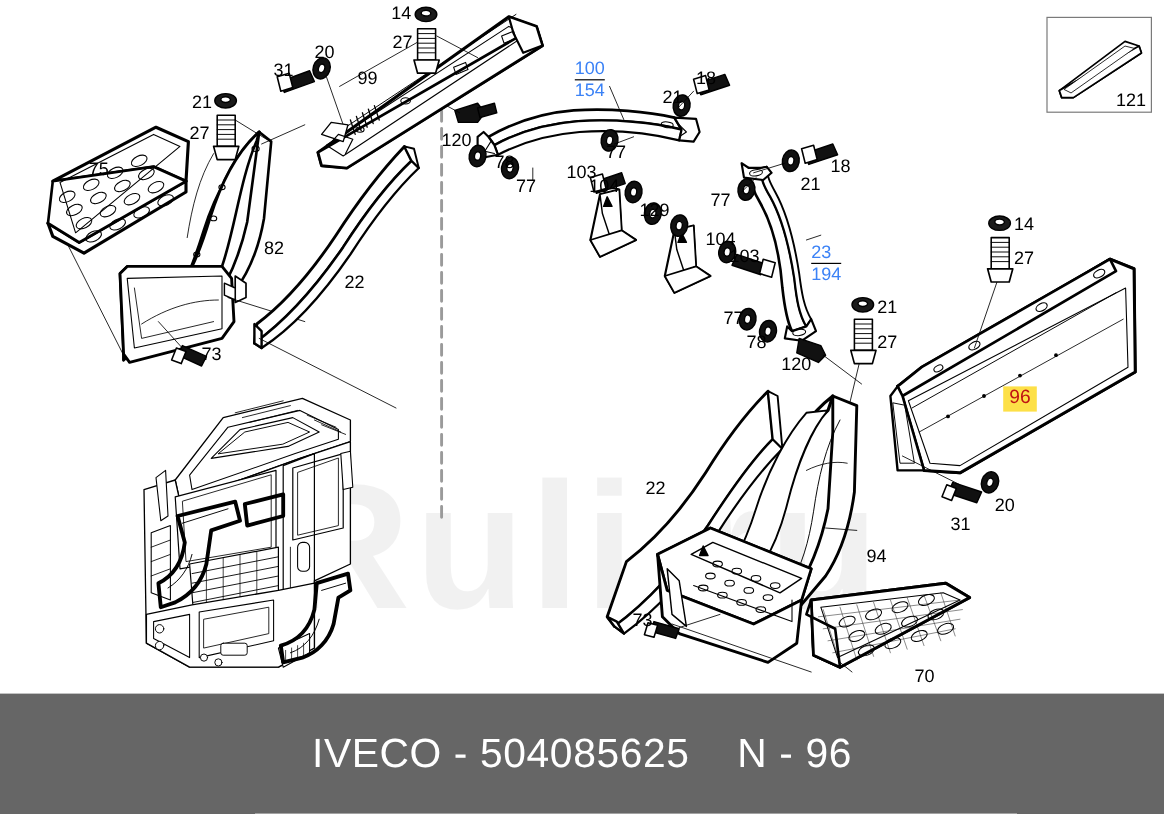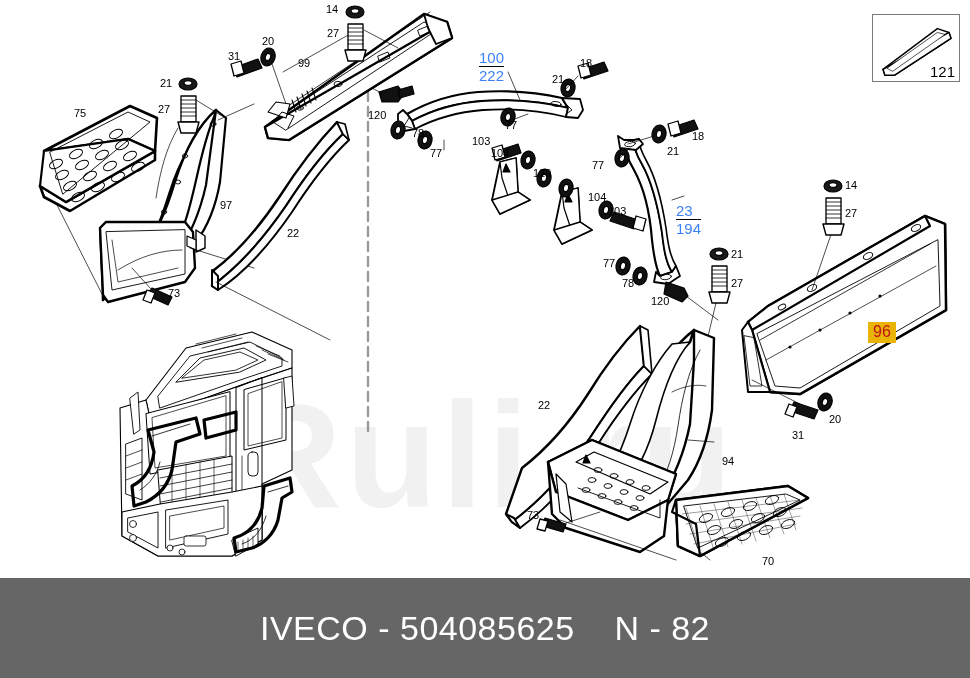--- a/index.html
+++ b/index.html
@@ -25,21 +25,21 @@
     font-family:"Liberation Sans","DejaVu Sans",sans-serif;
     font-size:150px;font-weight:bold;letter-spacing:4px;
     color:rgba(0,0,0,0.055);
     white-space:nowrap;
   }
 
   
   .lbl{
     position:absolute;
     font-family:"Liberation Sans","DejaVu Sans",sans-serif;
-    font-size:11px;color:#000;white-space:nowrap;
+    font-size:15px;color:#000;white-space:nowrap;
     line-height:1;
   }
 
   
   .frac{
     position:absolute;
     font-family:"Liberation Sans","DejaVu Sans",sans-serif;
     font-size:15px;color:#3b82f6;text-align:left;line-height:1.05;
   }
   .frac .num{display:block;}
@@ -49,21 +49,21 @@
   .badge{
     position:absolute;
     background:#fb9d9d;color:#c01414;
     font-size:16px;font-weight:normal;
     padding:2px 5px 3px 5px;
     line-height:1;
   }
 
   
   #inset{
-    position:absolute;left:872px;top:14px;width:88px;height:68px;
+    position:absolute;left:872px;top:14px;width:88px;height:80px;
     border:1.2px solid #7a7a7a;background:#fff;box-sizing:border-box;
   }
   #inset svg{display:block;width:100%;height:100%;}
   #inset .lbl{font-size:15px;}
 
   
   #footer{
     position:absolute;left:0;top:578px;width:970px;height:100px;
     background:#666666;
     display:flex;align-items:center;justify-content:center;
@@ -586,22 +586,22 @@
   </div>
 
   <div id="labels">
       <div class="lbl" style="left: 326px; top: 4px;">14</div>
       <div class="lbl" style="left: 327px; top: 28px;">27</div>
       <div class="lbl" style="left: 228px; top: 51px;">31</div>
       <div class="lbl" style="left: 262px; top: 36px;">20</div>
       <div class="lbl" style="left: 298px; top: 58px; text-align: right;">99</div>
       <div class="lbl" style="left: 160px; top: 78px;">21</div>
       <div class="lbl" style="left: 158px; top: 104px;">27</div>
-      <div class="lbl" style="left: 74px; top: 108px;">75</div>
-      <div class="lbl" style="left: 220px; top: 200px;">97</div>
+      <div class="lbl" style="left: 74px; top: 134px;">75</div>
+      <div class="lbl" style="left: 220px; top: 200px;">82</div>
       <div class="lbl" style="left: 287px; top: 228px;">22</div>
       <div class="lbl" style="left: 168px; top: 288px;">73</div>
       <div class="lbl" style="left: 368px; top: 110px;">120</div>
       <div class="lbl" style="left: 412px; top: 128px;">78</div>
       <div class="lbl" style="left: 430px; top: 148px;">77</div>
       <div class="lbl" style="left: 580px; top: 58px;">18</div>
       <div class="lbl" style="left: 552px; top: 74px;">21</div>
       <div class="lbl" style="left: 505px; top: 120px;">77</div>
       <div class="lbl" style="left: 472px; top: 136px;">103</div>
       <div class="lbl" style="left: 491px; top: 148px;">104</div>
@@ -622,27 +622,27 @@
       <div class="lbl" style="left: 792px; top: 430px;">31</div>
       <div class="lbl" style="left: 538px; top: 400px;">22</div>
       <div class="lbl" style="left: 722px; top: 456px;">94</div>
       <div class="lbl" style="left: 527px; top: 510px;">73</div>
       <div class="lbl" style="left: 727px; top: 556px; margin-left: 35px;">70</div>
     </div>
 
   <div id="fractions">
       <div class="frac" style="left: 479px; top: 50px;">
         <span class="num">100</span>
-        <span class="den">222</span>
+        <span class="den">154</span>
       </div>
       <div class="frac" style="left: 676px; top: 203px;">
         <span class="num">23</span>
         <span class="den">194</span>
       </div>
     </div>
 
-  <div class="badge" style="left: 868px; top: 322px; background: #eab308; color: rgb(192, 20, 20);">96</div>
+  <div class="badge" style="left: 836px; top: 322px; background: #fde047; color: rgb(192, 20, 20);">96</div>
 
   <div id="footer" style="background: rgb(102, 102, 102);">
-    <span class="ftxt" style="color: rgb(255, 255, 255);">IVECO - 504085625    N - 82</span>
+    <span class="ftxt" style="color: rgb(255, 255, 255);">IVECO - 504085625    N - 96</span>
   </div>
 
 </div>
 
 </body></html>

